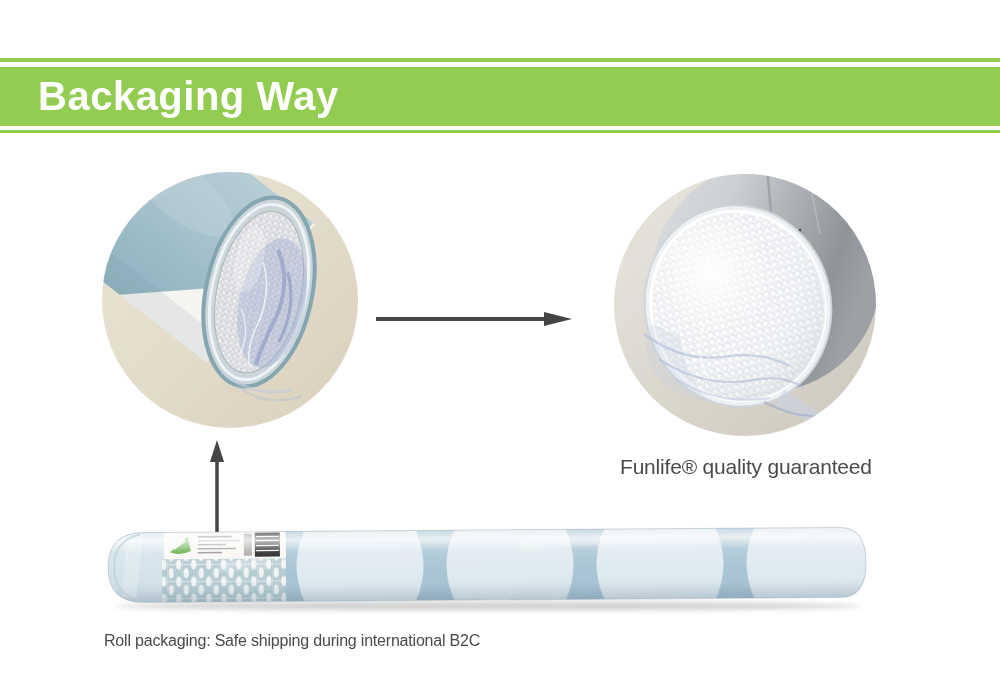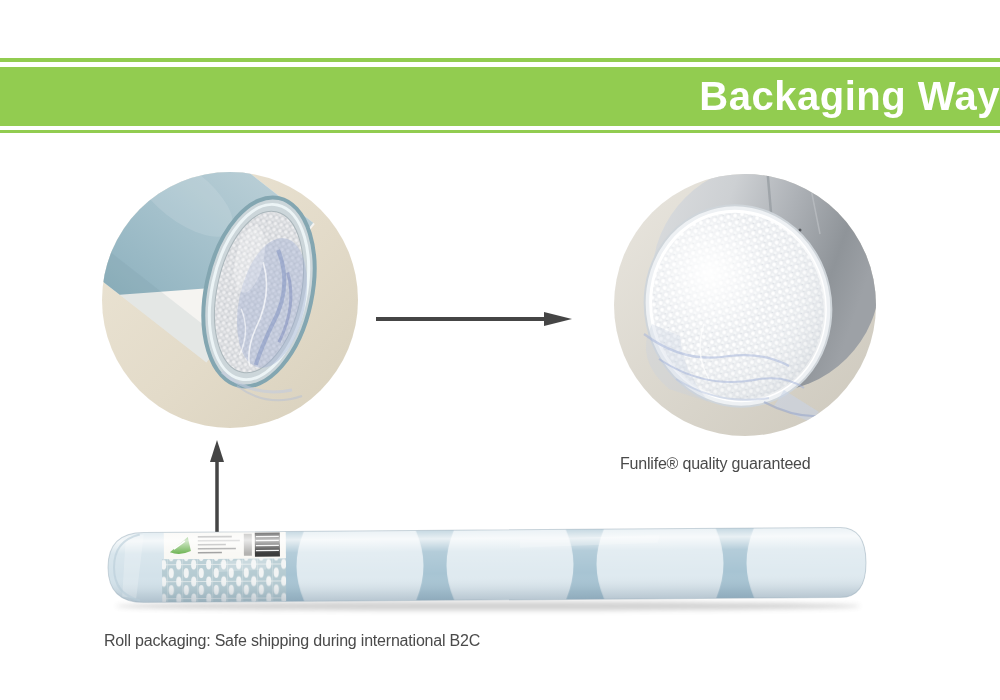--- a/index.html
+++ b/index.html
@@ -8,33 +8,33 @@
     font-family:"Liberation Sans",sans-serif;
   }
   .abs{position:absolute;}
   
   .rule{left:0;width:1000px;background:#92cc50;}
   .rule-top{top:58px;height:4px;}
   .rule-bottom{top:130px;height:3px;}
   .banner{top:67px;left:0;width:1000px;height:59px;background:#92cc50;}
   .banner-title{
     top:67px;left:0;width:1000px;height:59px;line-height:59px;
-    text-align:right;text-indent:38px;color:#ffffff;
+    text-align:left;text-indent:38px;color:#ffffff;
     font-size:40px;font-weight:bold;letter-spacing:0.5px;
   }
   
   .photo-left{top:172px;left:102px;width:256px;height:256px;}
   .photo-right{top:174px;left:614px;width:262px;height:262px;}
   .roll{top:520px;left:100px;width:780px;height:100px;}
   
   .arrow-right{top:310px;left:374px;width:200px;height:18px;}
   .arrow-up{top:438px;left:208px;width:18px;height:98px;}
   
   .caption{color:#4a4a4a;letter-spacing:-0.2px;white-space:nowrap;}
-  .caption-quality{top:455px;left:620px;font-size:16px;}
+  .caption-quality{top:455px;left:620px;font-size:21px;}
   .caption-roll{top:632px;left:104px;font-size:16px;}
 </style>
 </head>
 <body>
 
 <div class="page">
 
   <div class="abs rule rule-top"></div>
   <div class="abs banner"></div>
   <div class="abs banner-title">Backaging Way</div>

